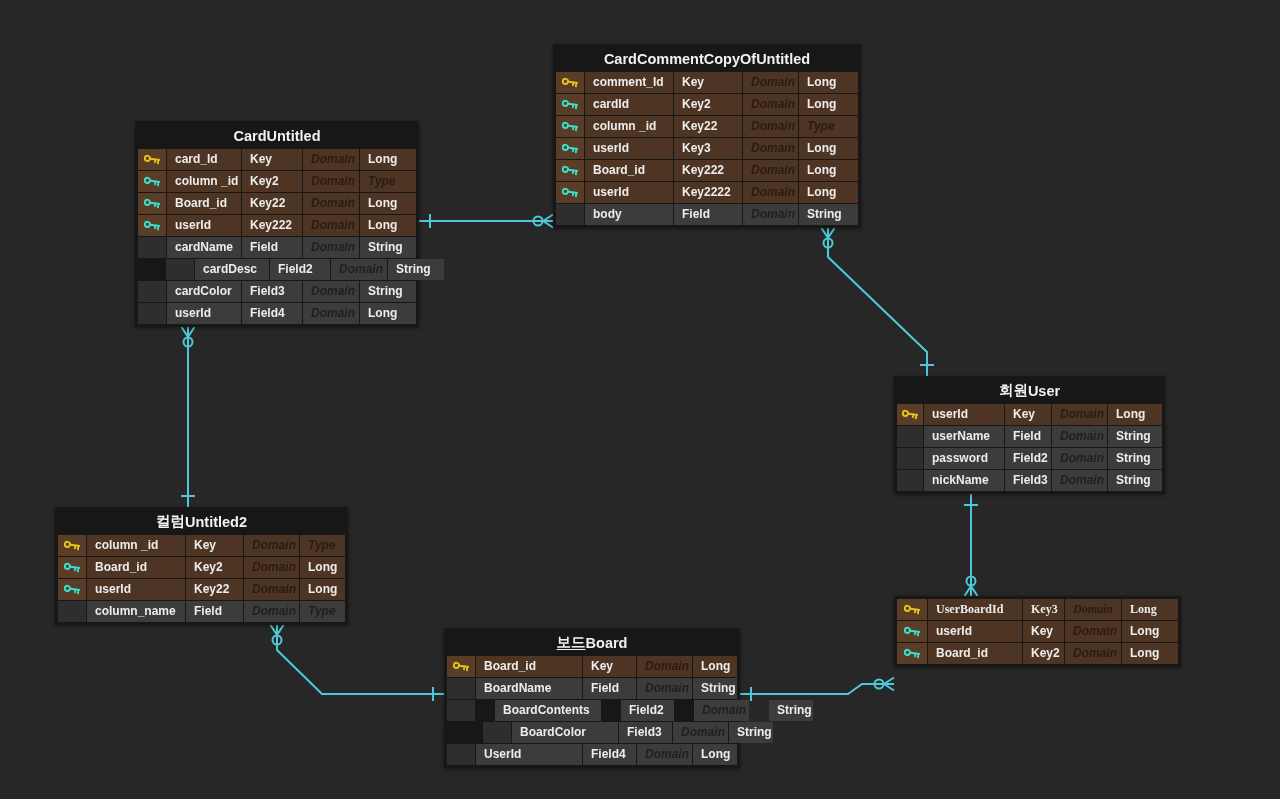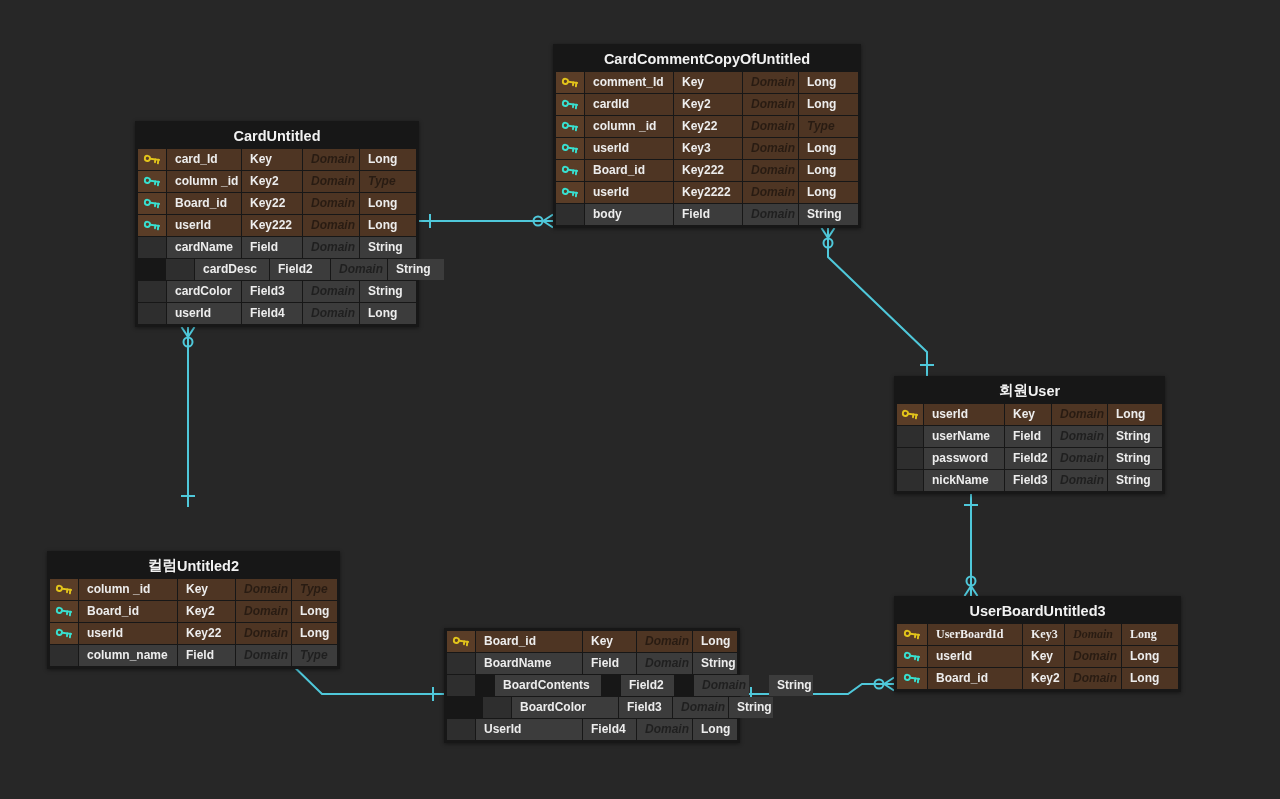--- a/index.html
+++ b/index.html
@@ -337,21 +337,21 @@
         </div>
         <div class="t-row" style="grid-template-columns: 26px 80px 46px 55px 54px;">
           <div class="cell icon-cell"></div>
           <div class="cell">nickName</div>
           <div class="cell">Field3</div>
           <div class="cell"><span class="ph">Domain</span></div>
           <div class="cell">String</div>
         </div>
       </div>
     </div>
-    <div class="erd-table" style="left: 47px; top: 507px; width: 293px; margin-top: 44px;">
+    <div class="erd-table" style="left: 55px; top: 507px; width: 293px;">
       <div class="t-head">
         <span class="t-title">컬럼</span>
         <span class="t-logical">Untitled2</span>
       </div>
       <div class="t-rows">
         <div class="t-row keyrow" style="grid-template-columns: 28px 98px 57px 55px 45px;">
           <div class="cell icon-cell">
             <svg width="19" height="13" viewBox="0 0 20 13">
               <g fill="none" stroke="#e2c41b" stroke-width="2" stroke-linecap="round" transform="rotate(7 10 6)">
                 <circle cx="4.6" cy="6" r="2.7"></circle>
@@ -401,20 +401,24 @@
         <div class="t-row" style="grid-template-columns: 28px 98px 57px 55px 45px;">
           <div class="cell icon-cell"></div>
           <div class="cell">column_name</div>
           <div class="cell">Field</div>
           <div class="cell"><span class="ph">Domain</span></div>
           <div class="cell"><span class="ph">Type</span></div>
         </div>
       </div>
     </div>
     <div class="erd-table" style="left: 444px; top: 628px; width: 296px;">
+      <div class="t-head">
+        <span class="t-title underlined">보드</span>
+        <span class="t-logical">Board</span>
+      </div>
       <div class="t-rows">
         <div class="t-row keyrow" style="grid-template-columns: 28px 106px 53px 55px 44px;">
           <div class="cell icon-cell">
             <svg width="19" height="13" viewBox="0 0 20 13">
               <g fill="none" stroke="#e2c41b" stroke-width="2" stroke-linecap="round" transform="rotate(7 10 6)">
                 <circle cx="4.6" cy="6" r="2.7"></circle>
                 <path d="M7.6 6 H17"></path>
                 <path d="M13 6 v3"></path>
                 <path d="M16.2 6 v3.8"></path>
               </g>
@@ -449,24 +453,20 @@
         <div class="t-row" style="grid-template-columns: 28px 106px 53px 55px 44px;">
           <div class="cell icon-cell"></div>
           <div class="cell">UserId</div>
           <div class="cell">Field4</div>
           <div class="cell"><span class="ph">Domain</span></div>
           <div class="cell">Long</div>
         </div>
       </div>
     </div>
     <div class="erd-table" style="left: 894px; top: 596px; width: 287px;">
-      <div class="t-head">
-        <span class="t-title">UserBoard</span>
-        <span class="t-logical">Untitled3</span>
-      </div>
       <div class="t-rows">
         <div class="t-row keyrow" style="grid-template-columns: 30px 94px 41px 56px 56px; font-family: Liberation Serif, serif;">
           <div class="cell icon-cell">
             <svg width="19" height="13" viewBox="0 0 20 13">
               <g fill="none" stroke="#e2c41b" stroke-width="2" stroke-linecap="round" transform="rotate(7 10 6)">
                 <circle cx="4.6" cy="6" r="2.7"></circle>
                 <path d="M7.6 6 H17"></path>
                 <path d="M13 6 v3"></path>
                 <path d="M16.2 6 v3.8"></path>
               </g>

